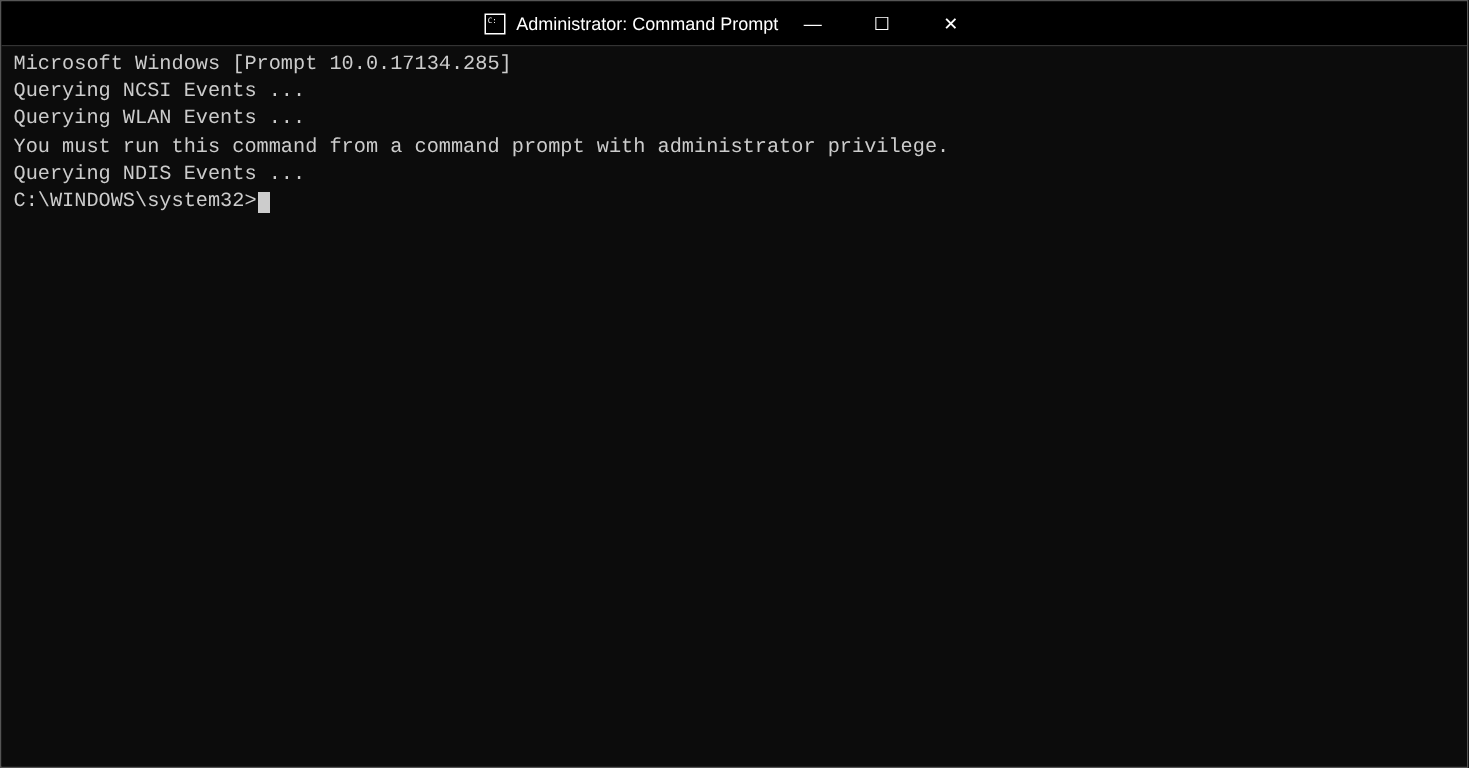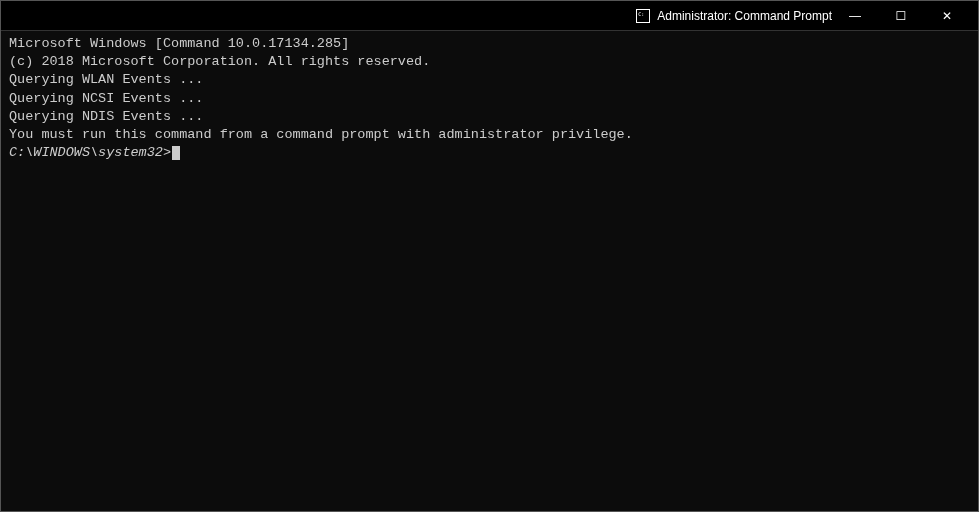--- a/index.html
+++ b/index.html
@@ -22,21 +22,21 @@
       display: flex;
       flex-direction: column;
       border: 1px solid #555;
     }
 
     .title-bar {
       background: #000;
       height: 30px;
       display: flex;
       align-items: center;
-      justify-content: flex-end;
+      justify-content: center;
       padding: 0 8px;
       border-bottom: 1px solid #333;
       flex-shrink: 0;
     }
 
     .title-bar-left {
       display: flex;
       align-items: center;
       gap: 6px;
     }
@@ -105,21 +105,20 @@
       overflow: hidden;
     }
 
     .line {
       white-space: pre;
     }
 
     .cursor-line {
       display: flex;
       align-items: center;
-      font-style: italic;
     }
 
     .cursor {
       display: inline-block;
       width: 8px;
       height: 14px;
       background: #ccc;
       margin-left: 1px;
       animation: blink 1s step-end infinite;
     }
@@ -139,27 +138,26 @@
       </div>
       <span class="title-text">Administrator: Command Prompt</span>
     </div>
     <div class="title-bar-controls">
       <button class="title-btn">—</button>
       <button class="title-btn">☐</button>
       <button class="title-btn close">✕</button>
     </div>
   </div>
   <div class="console-body">
-    <div class="line">Microsoft Windows [Command 10.0.17134.285]</div>
-    <div class="line">(c) 2018 Microsoft Corporation. All rights reserved.</div>
+    <div class="line">Microsoft Windows [Prompt 10.0.17134.285]</div>
     <div class="line"></div>
+    <div class="line">Querying NCSI Events ...</div>
     <div class="line">Querying WLAN Events ...</div>
-    <div class="line">Querying NCSI Events ...</div>
+    <div class="line">You must run this command from a command prompt with administrator privilege.</div>
     <div class="line">Querying NDIS Events ...</div>
-    <div class="line">You must run this command from a command prompt with administrator privilege.</div>
     <div class="line"></div>
     <div class="line"></div>
     <div class="cursor-line">
       <span class="line">C:\WINDOWS\system32&gt;</span>
         <span class="cursor"></span>
     </div>
   </div>
 </div>
 
 </body></html>

